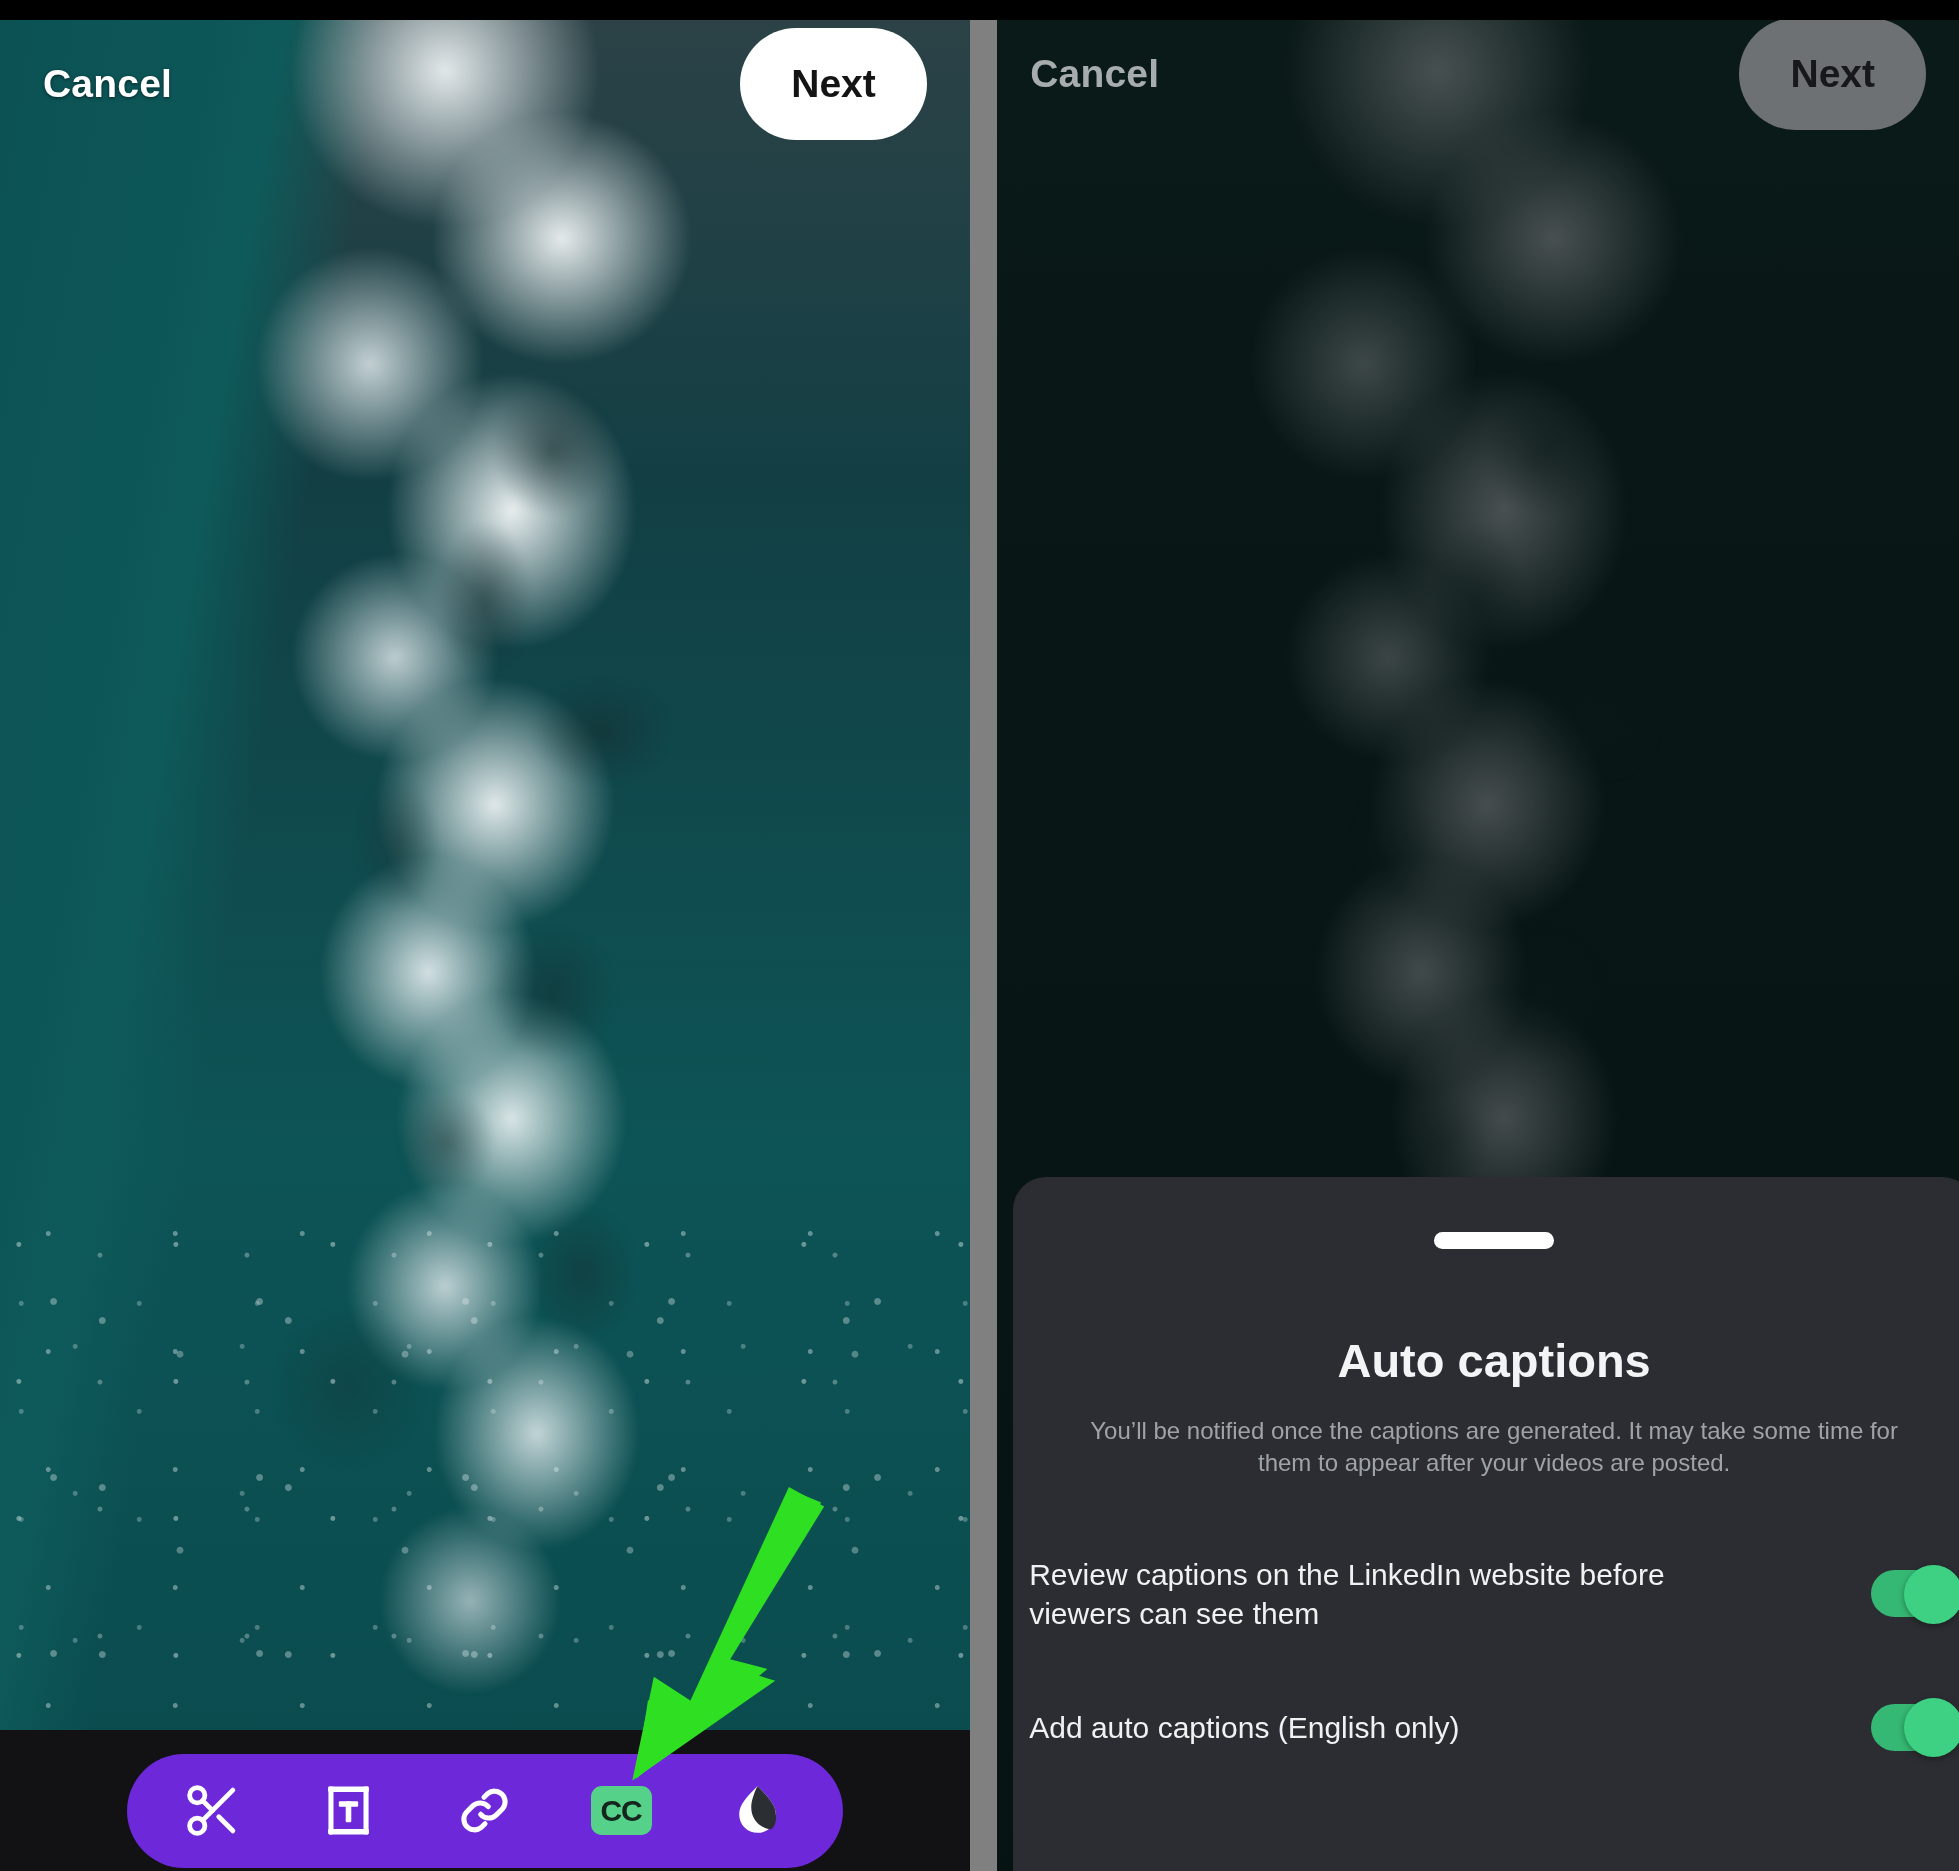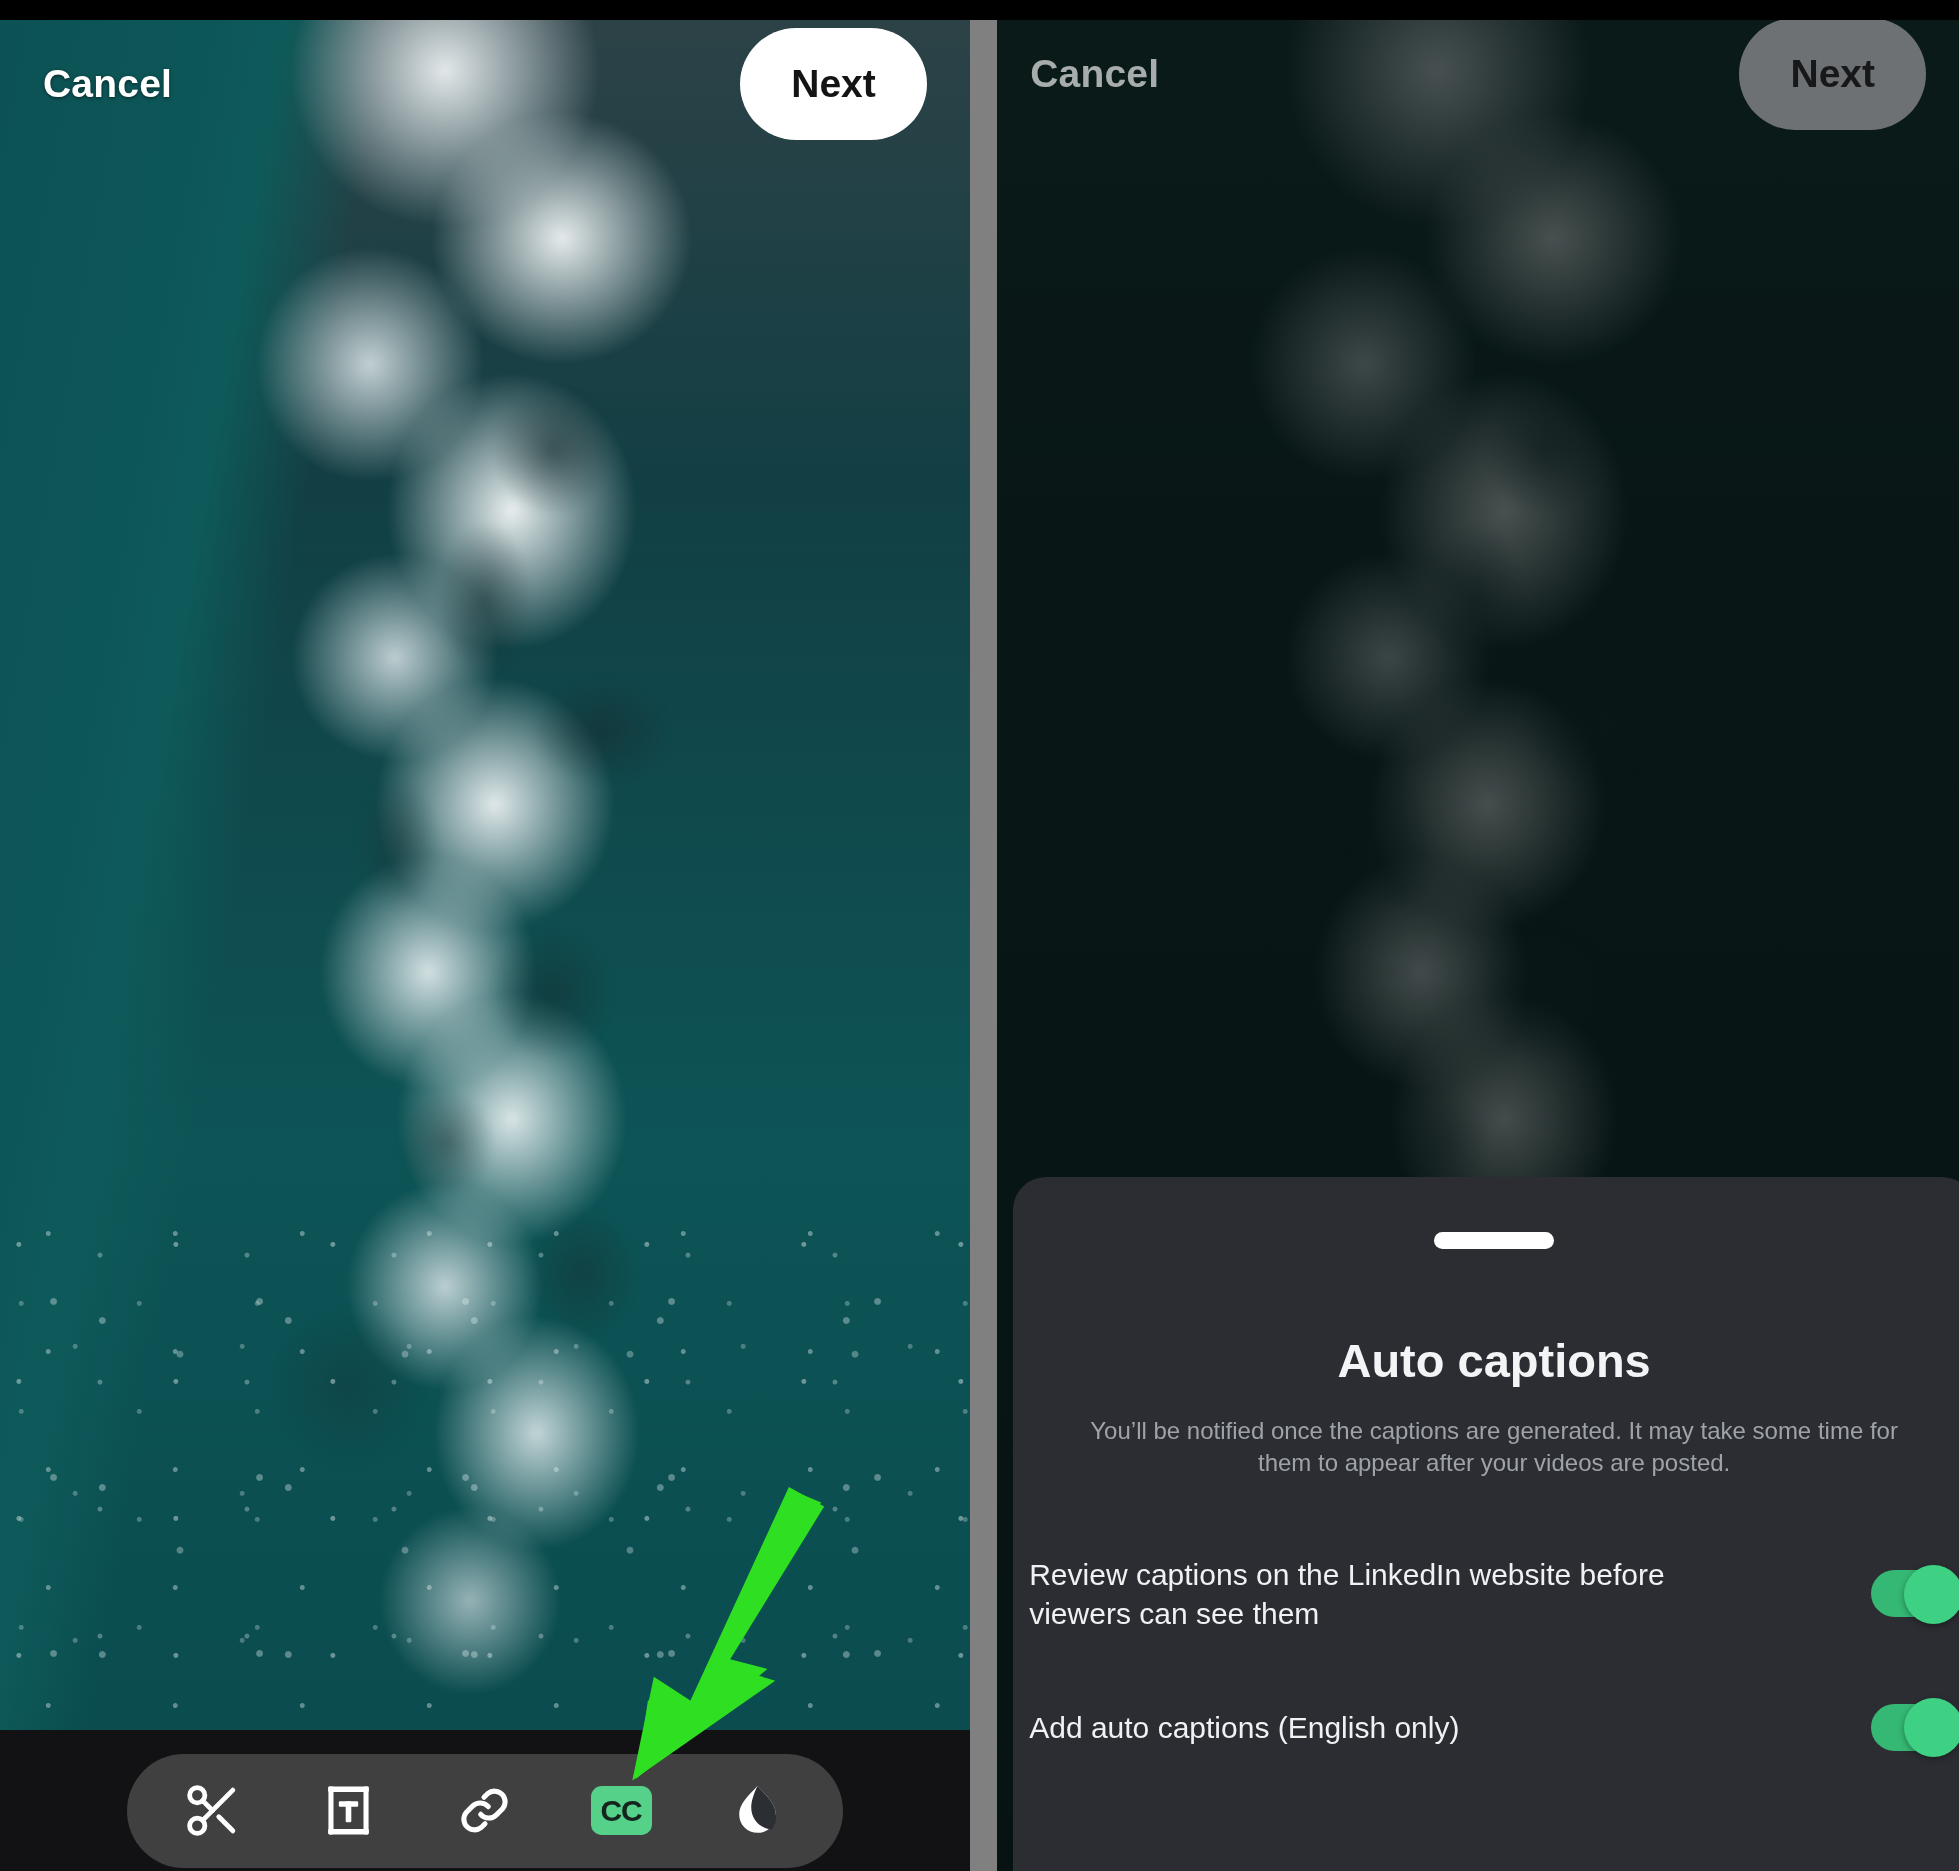--- a/index.html
+++ b/index.html
@@ -113,21 +113,21 @@
   .panel-right .topbar{padding:0 33px;height:108px;}
 
   
   .editor-bar{
     position:absolute;left:0;bottom:0;width:100%;height:161px;
     background:#121214;
     display:flex;align-items:center;justify-content:center;
   }
   .tool-pill{
     width:716px;height:114px;
-    background:#404040;border-radius:57px;
+    background:#6d28d9;border-radius:57px;
     display:flex;align-items:center;justify-content:space-around;
     padding:0 17.6px;box-sizing:border-box;
   }
   .tool{
     width:90px;height:90px;display:flex;align-items:center;justify-content:center;
     cursor:pointer;background:none;border:0;padding:0;
   }
   .tool svg{display:block;}
   .cc-badge{
     width:61px;height:49px;border-radius:10.8px;background:#55d18a;

